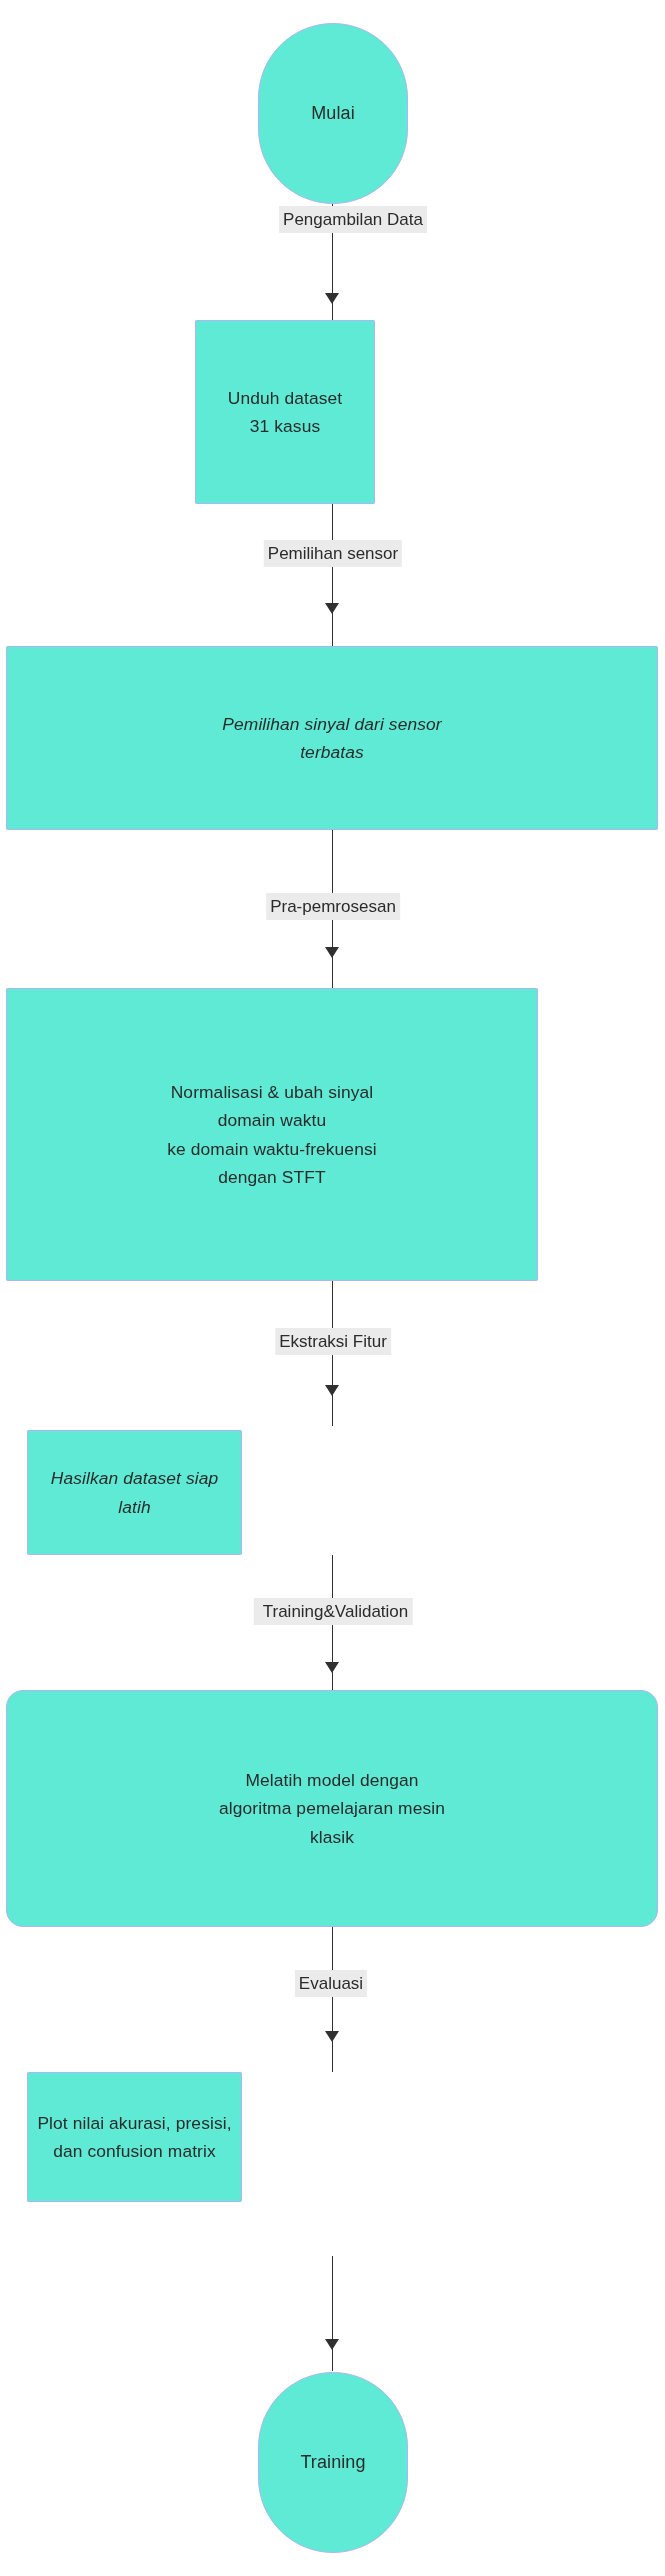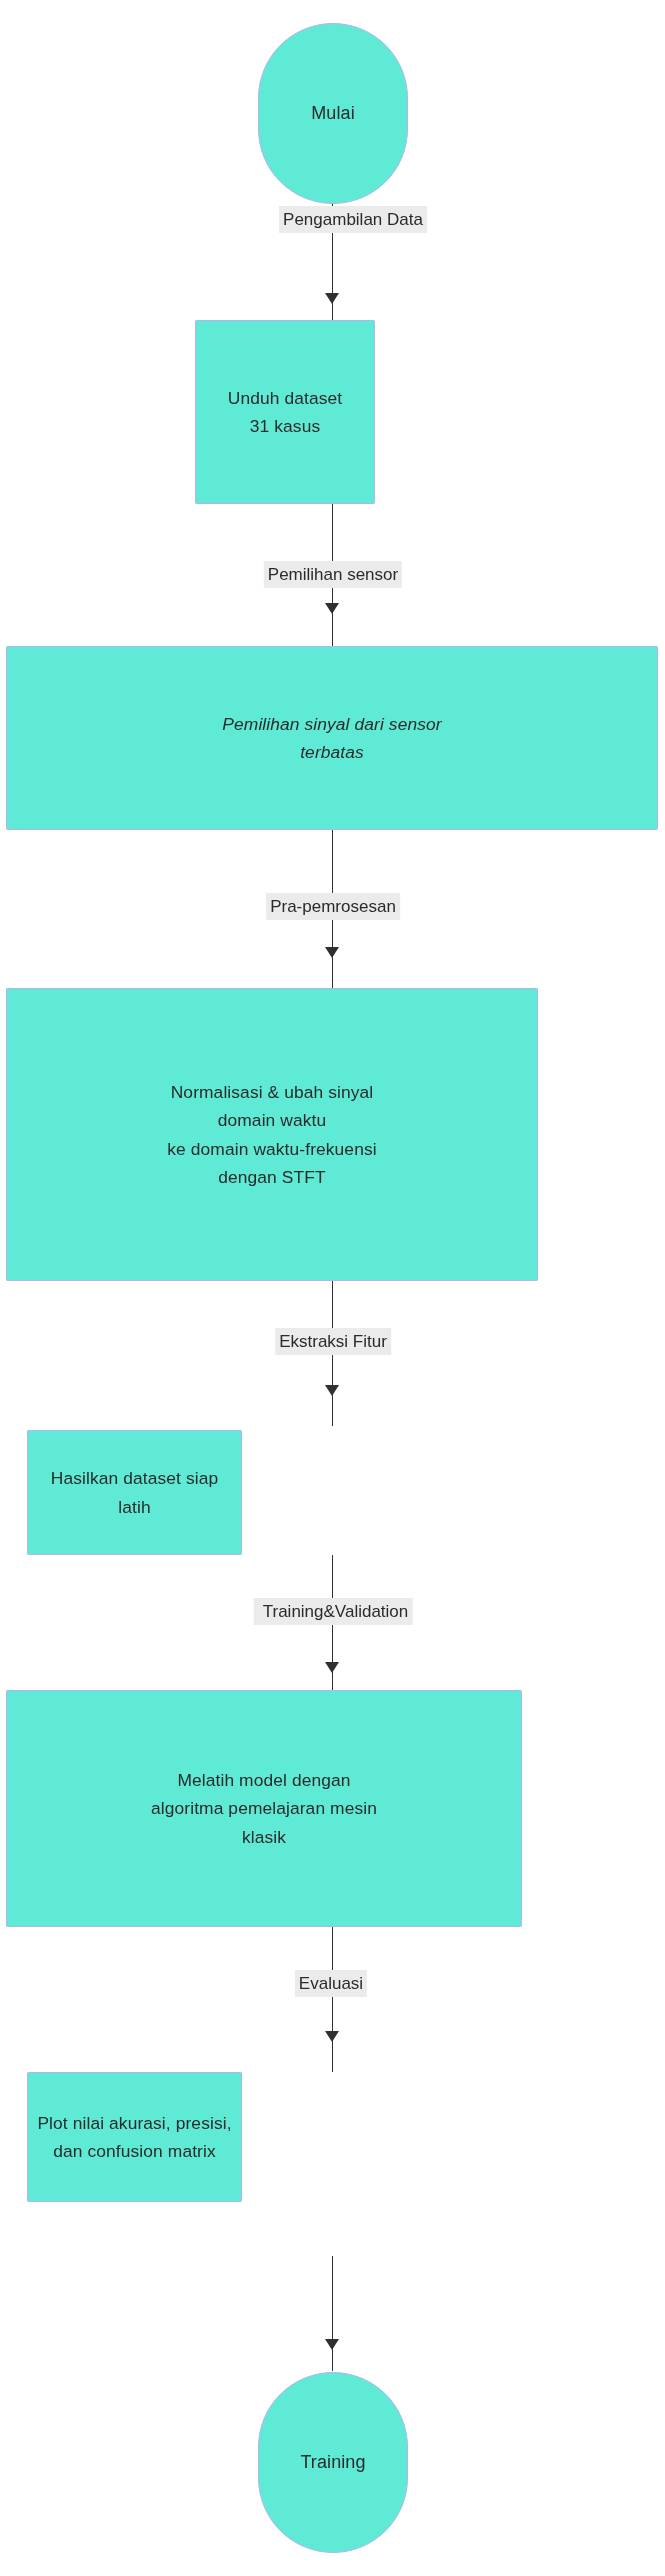--- a/index.html
+++ b/index.html
@@ -89,21 +89,21 @@
   <div class="arrowhead" style="left: 325px; top: 293px;"></div>
   <div class="edge-label" style="left: 333px; top: 206px; margin-left: 20px;">Pengambilan Data</div>
 
   <div class="node process" style="left: 195px; top: 320px; width: 180px; height: 184px;">
     <span class="node-label">Unduh dataset
 31 kasus</span>
   </div>
 
   <div class="edge-line" style="left: 332px; top: 504px; height: 142px;"></div>
   <div class="arrowhead" style="left: 325px; top: 603px;"></div>
-  <div class="edge-label" style="left: 333px; top: 540px; margin-top: 21px;">Pemilihan sensor</div>
+  <div class="edge-label" style="left: 333px; top: 540px;">Pemilihan sensor</div>
 
   <div class="node process" style="left: 6px; top: 646px; width: 652px; height: 184px; font-style: italic;">
     <span class="node-label">Pemilihan sinyal dari sensor
 terbatas</span>
   </div>
 
   <div class="edge-line" style="left: 332px; top: 830px; height: 158px;"></div>
   <div class="arrowhead" style="left: 325px; top: 947px;"></div>
   <div class="edge-label" style="left: 333px; top: 893px;">Pra-pemrosesan</div>
 
@@ -111,29 +111,29 @@
     <span class="node-label">Normalisasi &amp; ubah sinyal
 domain waktu
 ke domain waktu-frekuensi
 dengan STFT</span>
   </div>
 
   <div class="edge-line" style="left: 332px; top: 1281px; height: 145px;"></div>
   <div class="arrowhead" style="left: 325px; top: 1385px;"></div>
   <div class="edge-label" style="left: 333px; top: 1328px;">Ekstraksi Fitur</div>
 
-  <div class="node process" style="left: 27px; top: 1430px; width: 215px; height: 125px;">
+  <div class="node process" style="left: 27px; top: 1430px; width: 215px; height: 125px; font-style: italic;">
     <span class="node-label">Hasilkan dataset siap latih</span>
   </div>
 
   <div class="edge-line" style="left: 332px; top: 1555px; height: 145px;"></div>
   <div class="arrowhead" style="left: 325px; top: 1662px;"></div>
   <div class="edge-label" style="left: 333px; top: 1598px; padding-left: 9px;">Training&amp;Validation</div>
 
-  <div class="node process" style="left: 6px; top: 1690px; width: 516px; height: 237px;">
+  <div class="node process" style="left: 6px; top: 1690px; width: 652px; height: 237px; border-radius: 17px;">
     <span class="node-label">Melatih model dengan
 algoritma pemelajaran mesin
 klasik</span>
   </div>
 
   <div class="edge-line" style="left: 332px; top: 1927px; height: 145px;"></div>
   <div class="arrowhead" style="left: 325px; top: 2031px;"></div>
   <div class="edge-label" style="left: 331px; top: 1970px;">Evaluasi</div>
 
   <div class="node process" style="left: 27px; top: 2072px; width: 215px; height: 130px;">

